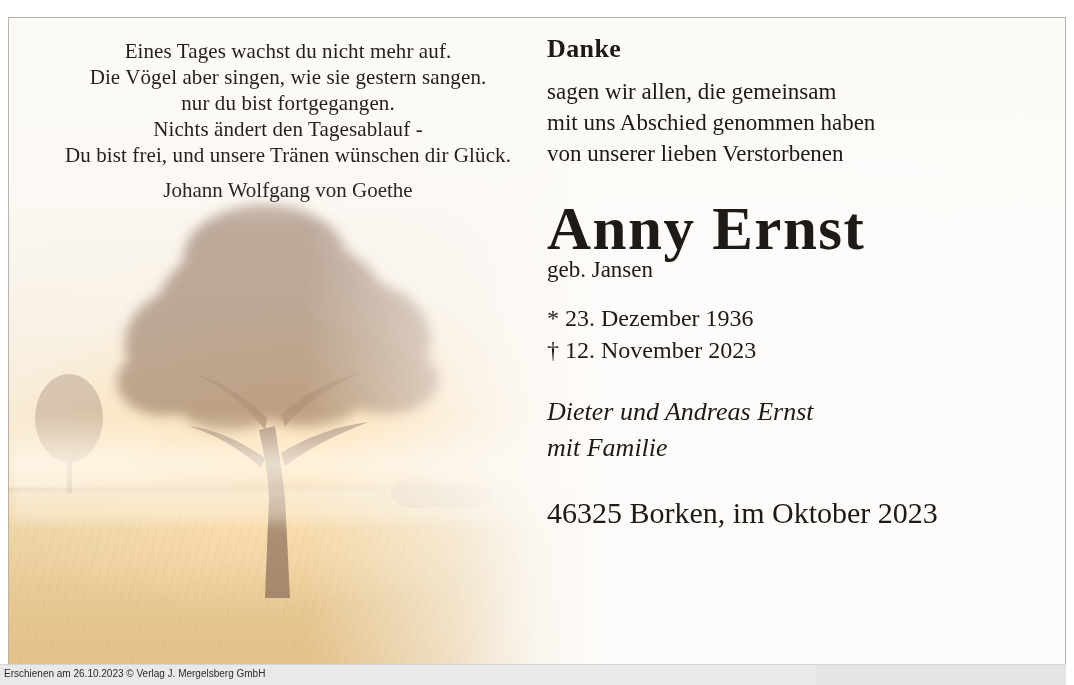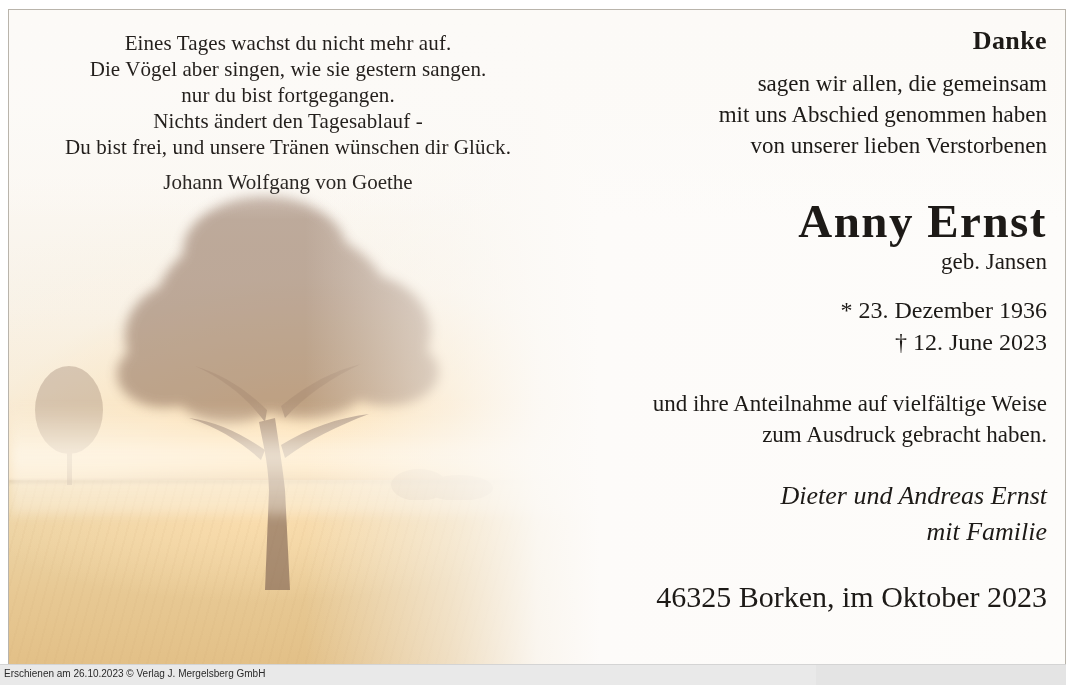--- a/index.html
+++ b/index.html
@@ -21,21 +21,21 @@
     top: 0;
     width: 1074px;
     height: 685px;
     background: #ffffff;
   }
 
   
   .card {
     position: absolute;
     left: 8px;
-    top: 9px;
+    top: 17px;
     width: 1058px;
     height: 664px;
     background: #fca5a5;
     border: 1px solid #b9b4ab;
     box-sizing: border-box;
     overflow: hidden;
   }
 
   
   .art {
@@ -172,36 +172,36 @@
     font-size: 21px;
     color: #2b2724;
   }
 
   
   .right {
     position: absolute;
     left: 538px;
     top: 16px;
     width: 500px;
-    text-align: right;
+    text-align: left;
     color: #1d1a17;
   }
   .danke {
     font-size: 26px;
     font-weight: bold;
     letter-spacing: 0.4px;
     margin-bottom: 12px;
   }
   .intro-line {
     font-size: 23px;
     line-height: 31px;
   }
   .name {
     margin-top: 34px;
-    font-size: 47px;
+    font-size: 61px;
     font-weight: bold;
     letter-spacing: 1.5px;
     line-height: 52px;
   }
   .born-name {
     margin-top: 1px;
     font-size: 23px;
     line-height: 28px;
   }
   .dates {
@@ -336,27 +336,23 @@
         <div class="intro-line">sagen wir allen, die gemeinsam</div>
         <div class="intro-line">mit uns Abschied genommen haben</div>
         <div class="intro-line">von unserer lieben Verstorbenen</div>
       </div>
 
       <div class="name">Anny Ernst</div>
       <div class="born-name">geb. Jansen</div>
 
       <div class="dates">
         <div class="date-line">* 23. Dezember 1936</div>
-        <div class="date-line">† 12. June 2023</div>
+        <div class="date-line">† 12. November 2023</div>
       </div>
 
-      <div class="thanks">
-        <div class="thanks-line">und ihre Anteilnahme auf vielfältige Weise</div>
-        <div class="thanks-line">zum Ausdruck gebracht haben.</div>
-      </div>
 
       <div class="family">
         <div class="family-line">Dieter und Andreas Ernst</div>
         <div class="family-line">mit Familie</div>
       </div>
 
       <div class="place">46325 Borken, im Oktober 2023</div>
     </div>
 
   </div>

